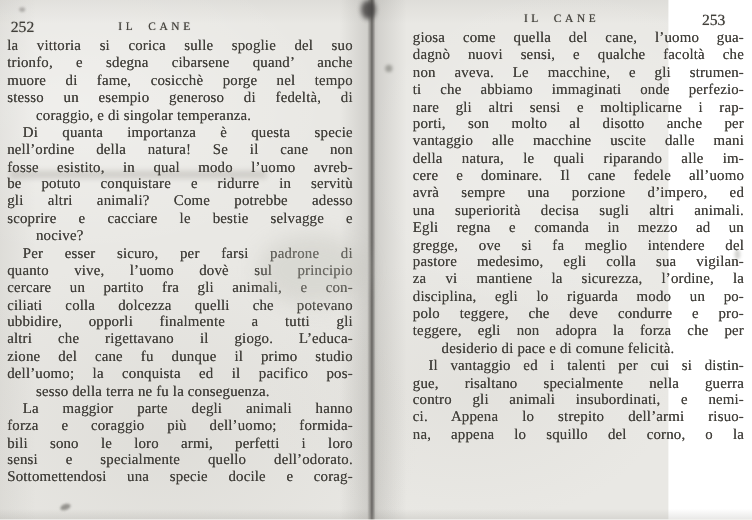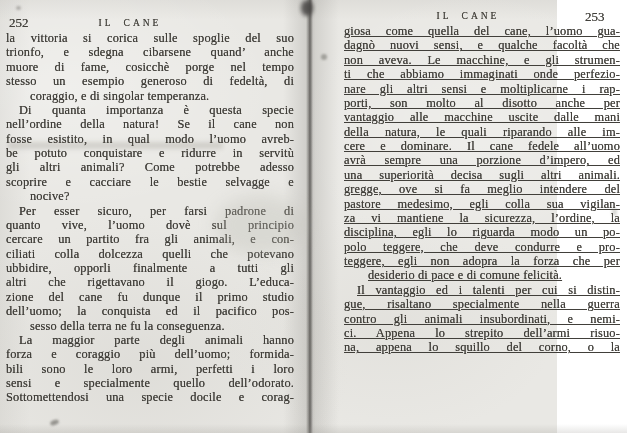--- a/index.html
+++ b/index.html
@@ -50,21 +50,21 @@
   }
   
   .page-text {
     position: absolute;
     font-size: 12.4px;
     letter-spacing: 0.15px;
     color: #413f3a;
     text-shadow: 0 0 0.55px rgba(62,60,55,0.85);
   }
   #left-text  { left: 6px;  top: 31px; width: 288px; }
-  #right-text { left: 344px; top: 24px; width: 276px; text-decoration: underline; }
+  #right-text { left: 344px; top: 24px; width: 276px; }
   .line {
     height: 14.38px; line-height: 14.38px;
     text-align: justify; text-align-last: justify;
     white-space: normal; overflow: visible;
   }
   .line.end { text-align-last: left; margin-left: 24px; }
   .line.ind { text-indent: 13px; }
   
   .mark { position: absolute; pointer-events: none; }
   .smudge-strike {
@@ -139,20 +139,21 @@
         <div class="line">dagnò nuovi sensi, e qualche facoltà che</div>
         <div class="line">non aveva. Le macchine, e gli strumen-</div>
         <div class="line">ti che abbiamo immaginati onde perfezio-</div>
         <div class="line">nare gli altri sensi e moltiplicarne i rap-</div>
         <div class="line">porti, son molto al disotto anche per</div>
         <div class="line">vantaggio alle macchine uscite dalle mani</div>
         <div class="line">della natura, le quali riparando alle im-</div>
         <div class="line">cere e dominare. Il cane fedele all’uomo</div>
         <div class="line">avrà sempre una porzione d’impero, ed</div>
         <div class="line">una superiorità decisa sugli altri animali.</div>
+        <div class="line">Egli regna e comanda in mezzo ad un</div>
         <div class="line">gregge, ove si fa meglio intendere del</div>
         <div class="line">pastore medesimo, egli colla sua vigilan-</div>
         <div class="line">za vi mantiene la sicurezza, l’ordine, la</div>
         <div class="line">disciplina, egli lo riguarda modo un po-</div>
         <div class="line">polo teggere, che deve condurre e pro-</div>
         <div class="line">teggere, egli non adopra la forza che per</div>
         <div class="line end">desiderio di pace e di comune felicità.</div>
         <div class="line ind">Il vantaggio ed i talenti per cui si distin-</div>
         <div class="line">gue, risaltano specialmente nella guerra</div>
         <div class="line">contro gli animali insubordinati, e nemi-</div>

